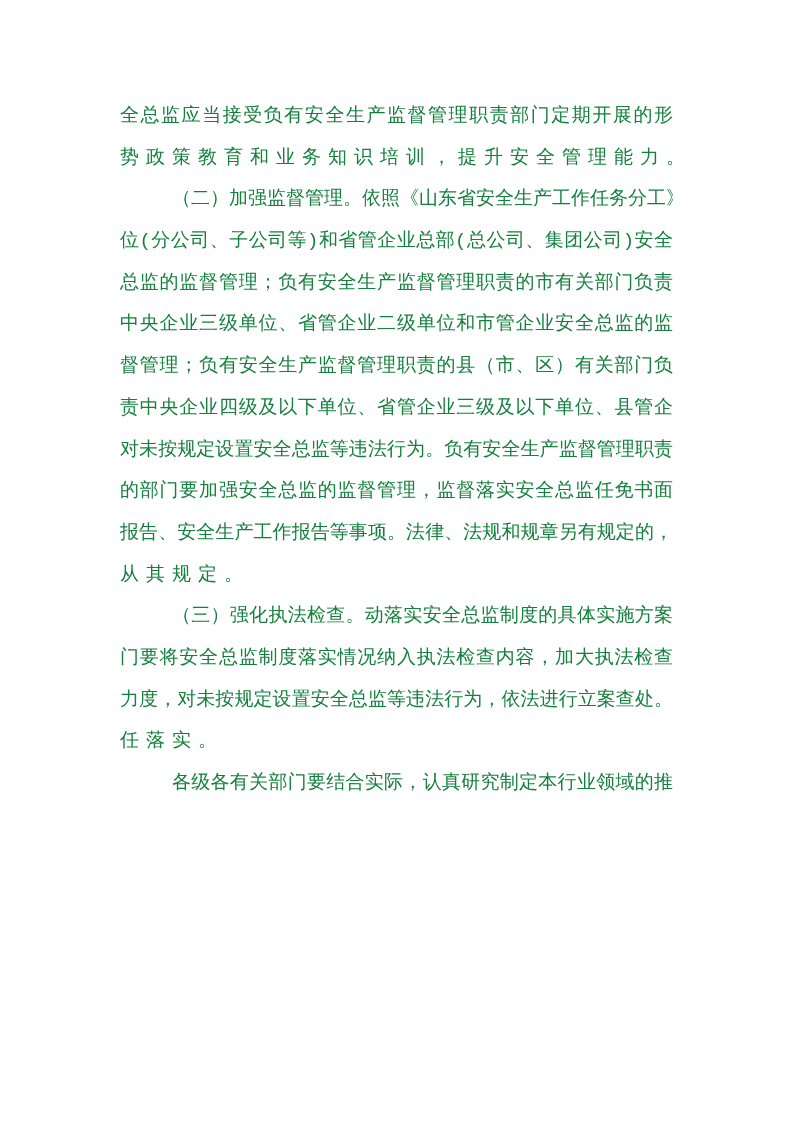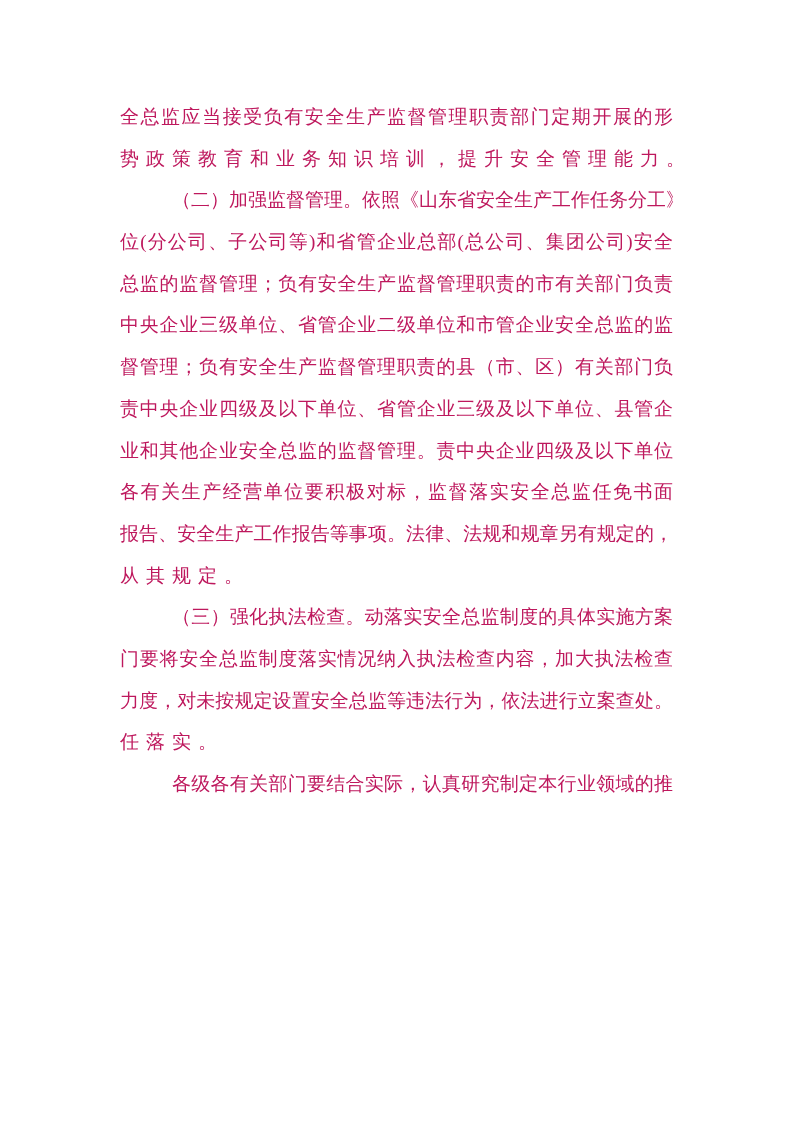--- a/index.html
+++ b/index.html
@@ -23,23 +23,23 @@
   }
   .text-block {
     position: absolute;
     left: 120px;
     top: 96px;
     width: 553px;
   }
   .line {
     height: 41.7px;
     line-height: 41.7px;
-    font-family: Liberation Serif, serif;
+    font-family: Liberation Mono, monospace;
     font-size: 19px;
-    color: #be185d;
+    color: #15803d;
     white-space: nowrap;
     text-align: justify;
     text-align-last: justify;
     overflow: hidden;
   }
   .line.indent {
     padding-left: 52px;
   }
   .line.last {
     text-align-last: left;
@@ -52,22 +52,22 @@
 <div class="page">
   <div class="text-block">
     <div class="line">全总监应当接受负有安全生产监督管理职责部门定期开展的形</div>
     <div class="line last">势政策教育和业务知识培训，提升安全管理能力。</div>
     <div class="line indent">（二）加强监督管理。依照《山东省安全生产工作任务分工》，</div>
     <div class="line">位(分公司、子公司等)和省管企业总部(总公司、集团公司)安全</div>
     <div class="line">总监的监督管理；负有安全生产监督管理职责的市有关部门负责</div>
     <div class="line">中央企业三级单位、省管企业二级单位和市管企业安全总监的监</div>
     <div class="line">督管理；负有安全生产监督管理职责的县（市、区）有关部门负</div>
     <div class="line">责中央企业四级及以下单位、省管企业三级及以下单位、县管企</div>
-    <div class="line">业和其他企业安全总监的监督管理。责中央企业四级及以下单位</div>
-    <div class="line">各有关生产经营单位要积极对标，监督落实安全总监任免书面</div>
+    <div class="line">对未按规定设置安全总监等违法行为。负有安全生产监督管理职责</div>
+    <div class="line">的部门要加强安全总监的监督管理，监督落实安全总监任免书面</div>
     <div class="line">报告、安全生产工作报告等事项。法律、法规和规章另有规定的，</div>
     <div class="line last">从其规定。</div>
     <div class="line indent">（三）强化执法检查。动落实安全总监制度的具体实施方案</div>
     <div class="line">门要将安全总监制度落实情况纳入执法检查内容，加大执法检查</div>
     <div class="line">力度，对未按规定设置安全总监等违法行为，依法进行立案查处。</div>
     <div class="line last">任落实。</div>
     <div class="line indent">各级各有关部门要结合实际，认真研究制定本行业领域的推</div>
   </div>
 </div>
 

